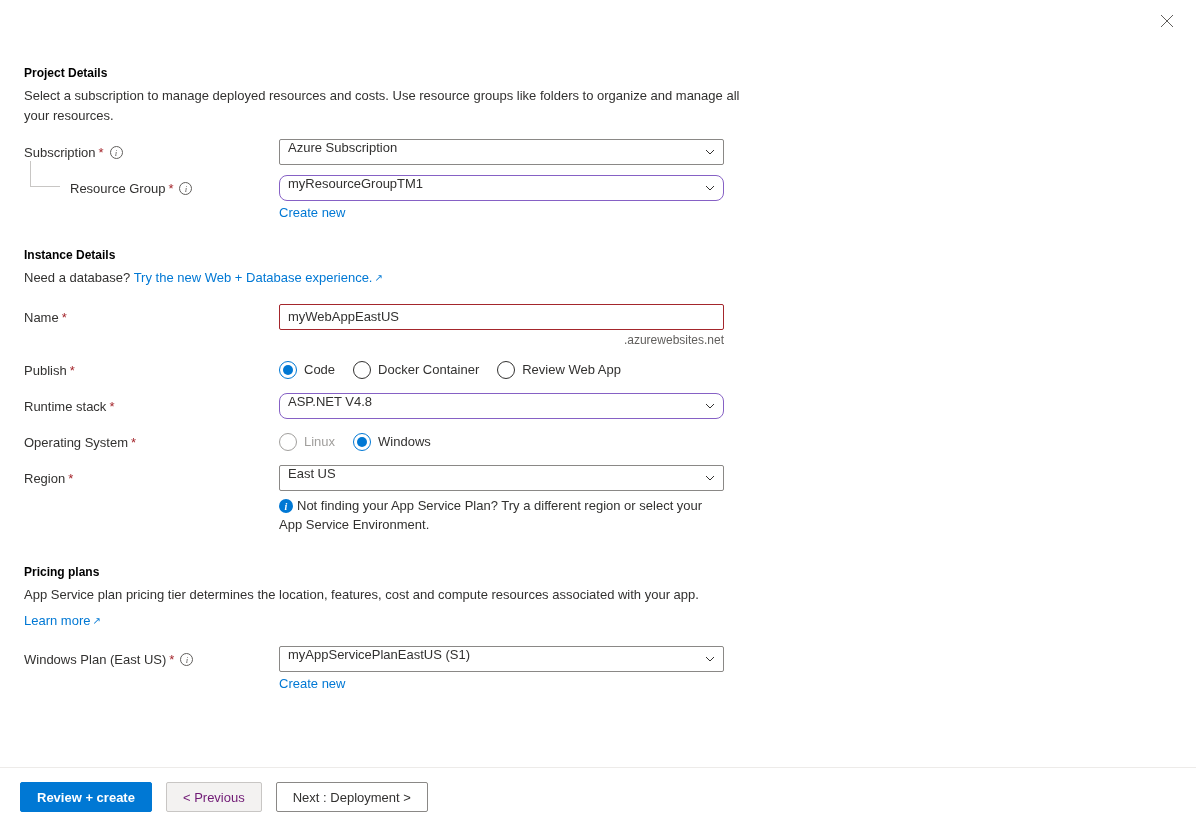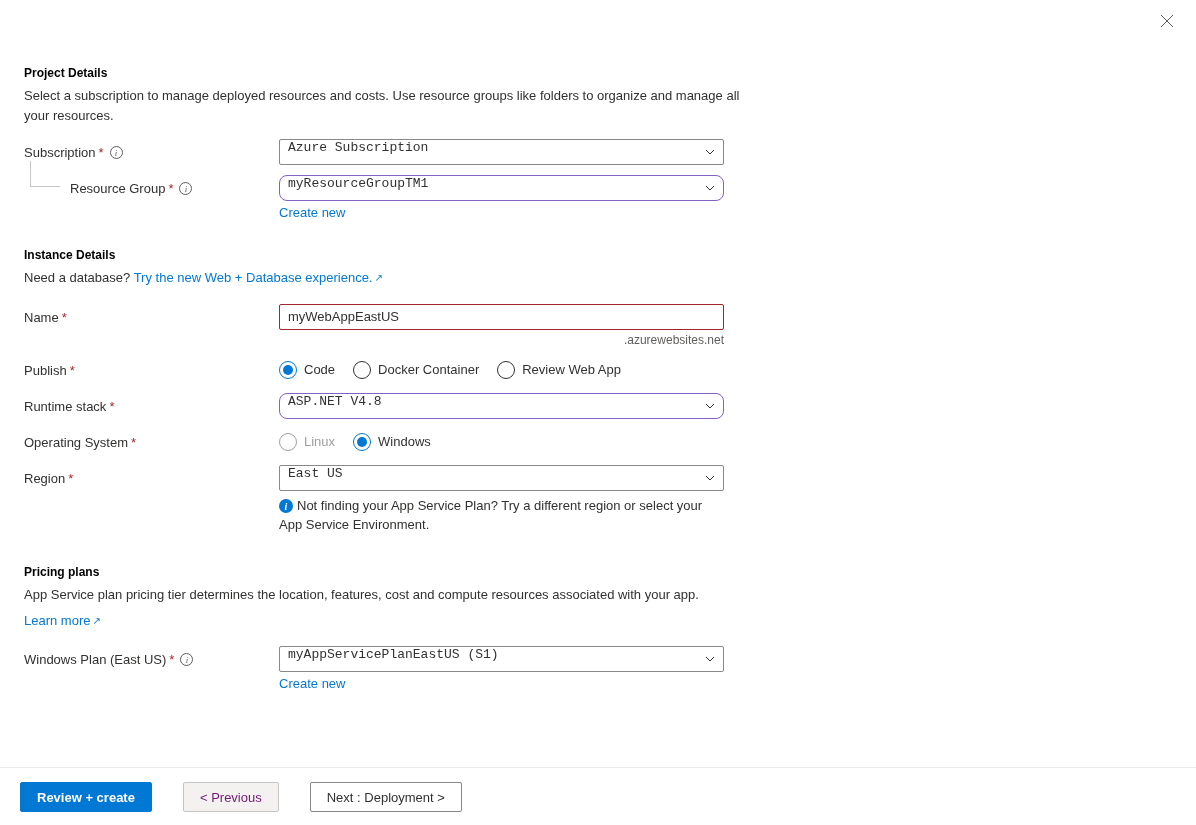--- a/index.html
+++ b/index.html
@@ -127,21 +127,21 @@
     height: 26px;
     border: 1px solid #8a8886;
     border-radius: 2px;
     background: #fff;
     padding: 0 8px;
     font-size: 13px;
     font-family: inherit;
     color: #323130;
     position: relative;
   }
-  .select { padding-right: 28px; cursor: pointer; font-family: Liberation Mono, monospace; }
+  .select { padding-right: 28px; cursor: pointer; }
   .select.purple { border-color: #8661c5; border-radius: 8px; }
   .textinput.red { border-color: #a4262c; }
   .select-wrap { position: relative; }
   .chev {
     position: absolute;
     right: 8px; top: 50%;
     transform: translateY(-50%);
     pointer-events: none;
     width: 12px; height: 12px;
   }
@@ -182,21 +182,21 @@
   }
   .pricing-value b { font-weight: 600; }
   .footer {
     position: absolute;
     left: 0; right: 0; bottom: 0;
     height: 58px;
     border-top: 1px solid #edebe9;
     background: #fff;
     padding: 14px 0 0 20px;
     display: flex;
-    gap: 31px;
+    gap: 14px;
   }
   .btn {
     height: 30px;
     padding: 0 16px;
     font-size: 13px;
     border-radius: 2px;
     cursor: pointer;
     font-family: inherit;
   }
   .btn-primary {

